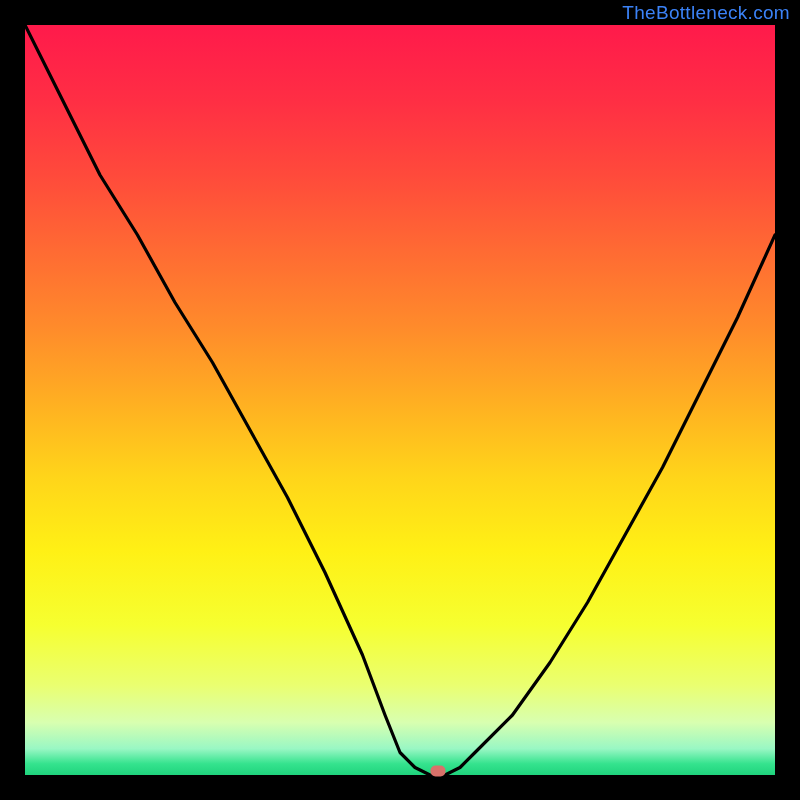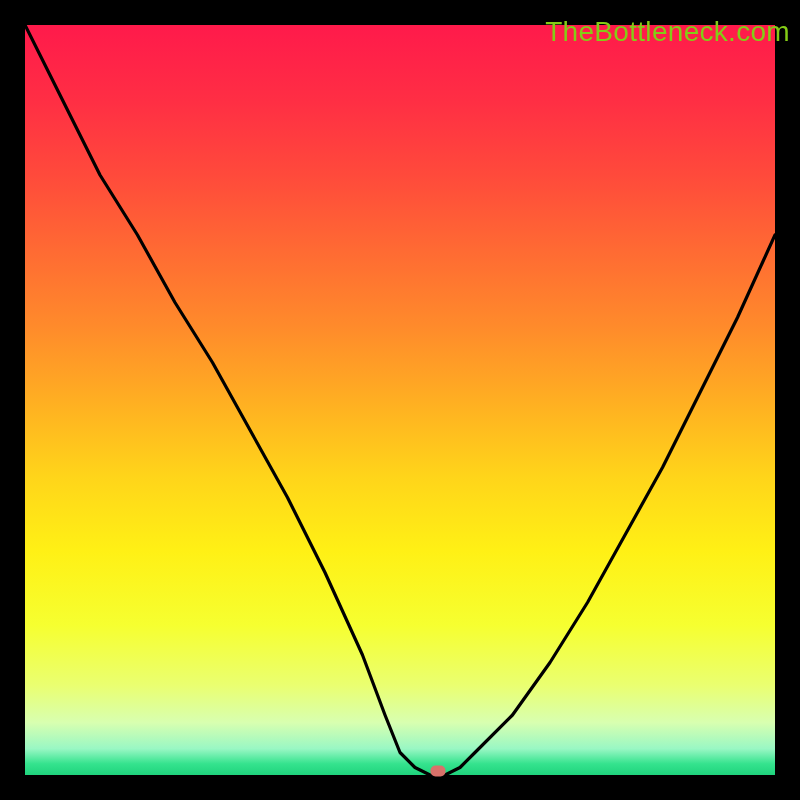--- a/index.html
+++ b/index.html
@@ -14,27 +14,26 @@
   .frame {
     position: relative;
     width: 800px;
     height: 800px;
     background: #000;
   }
   .watermark {
     position: absolute;
     top: 2px;
     right: 10px;
-    color: #84cc16;
-    font-size: 28px;
+    color: #3b82f6;
+    font-size: 19px;
     font-weight: 500;
     letter-spacing: 0.3px;
     z-index: 10;
     user-select: none;
-    margin-top: 14px;
   }
   .plot {
     position: absolute;
     left: 25px;
     top: 25px;
     width: 750px;
     height: 750px;
   }
   .plot svg {
     display: block;

